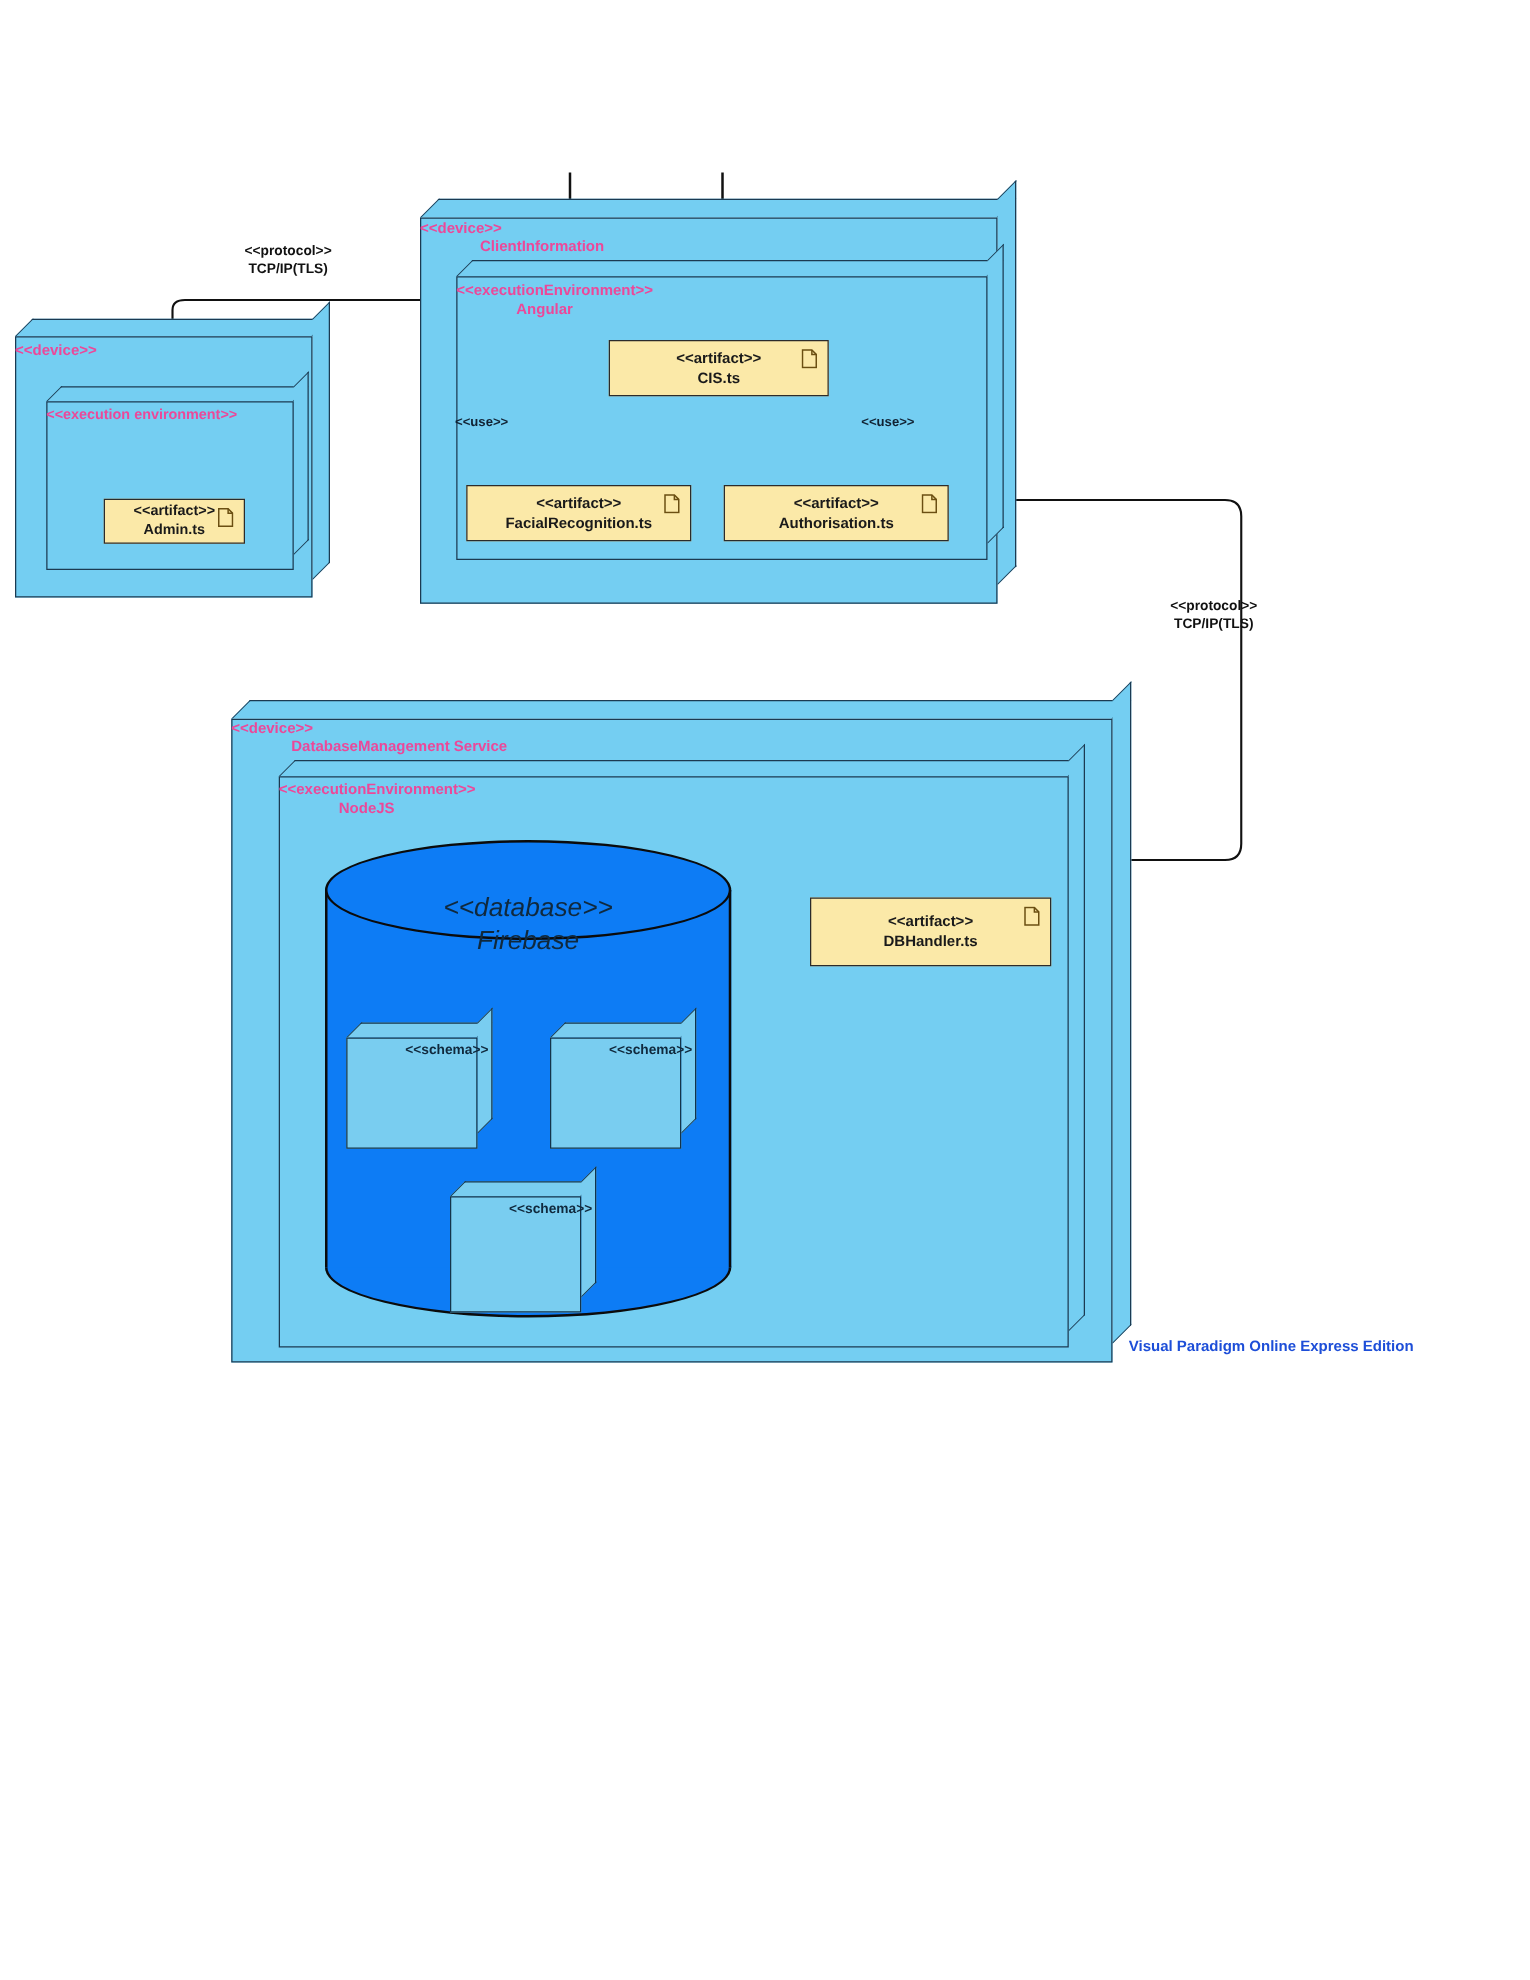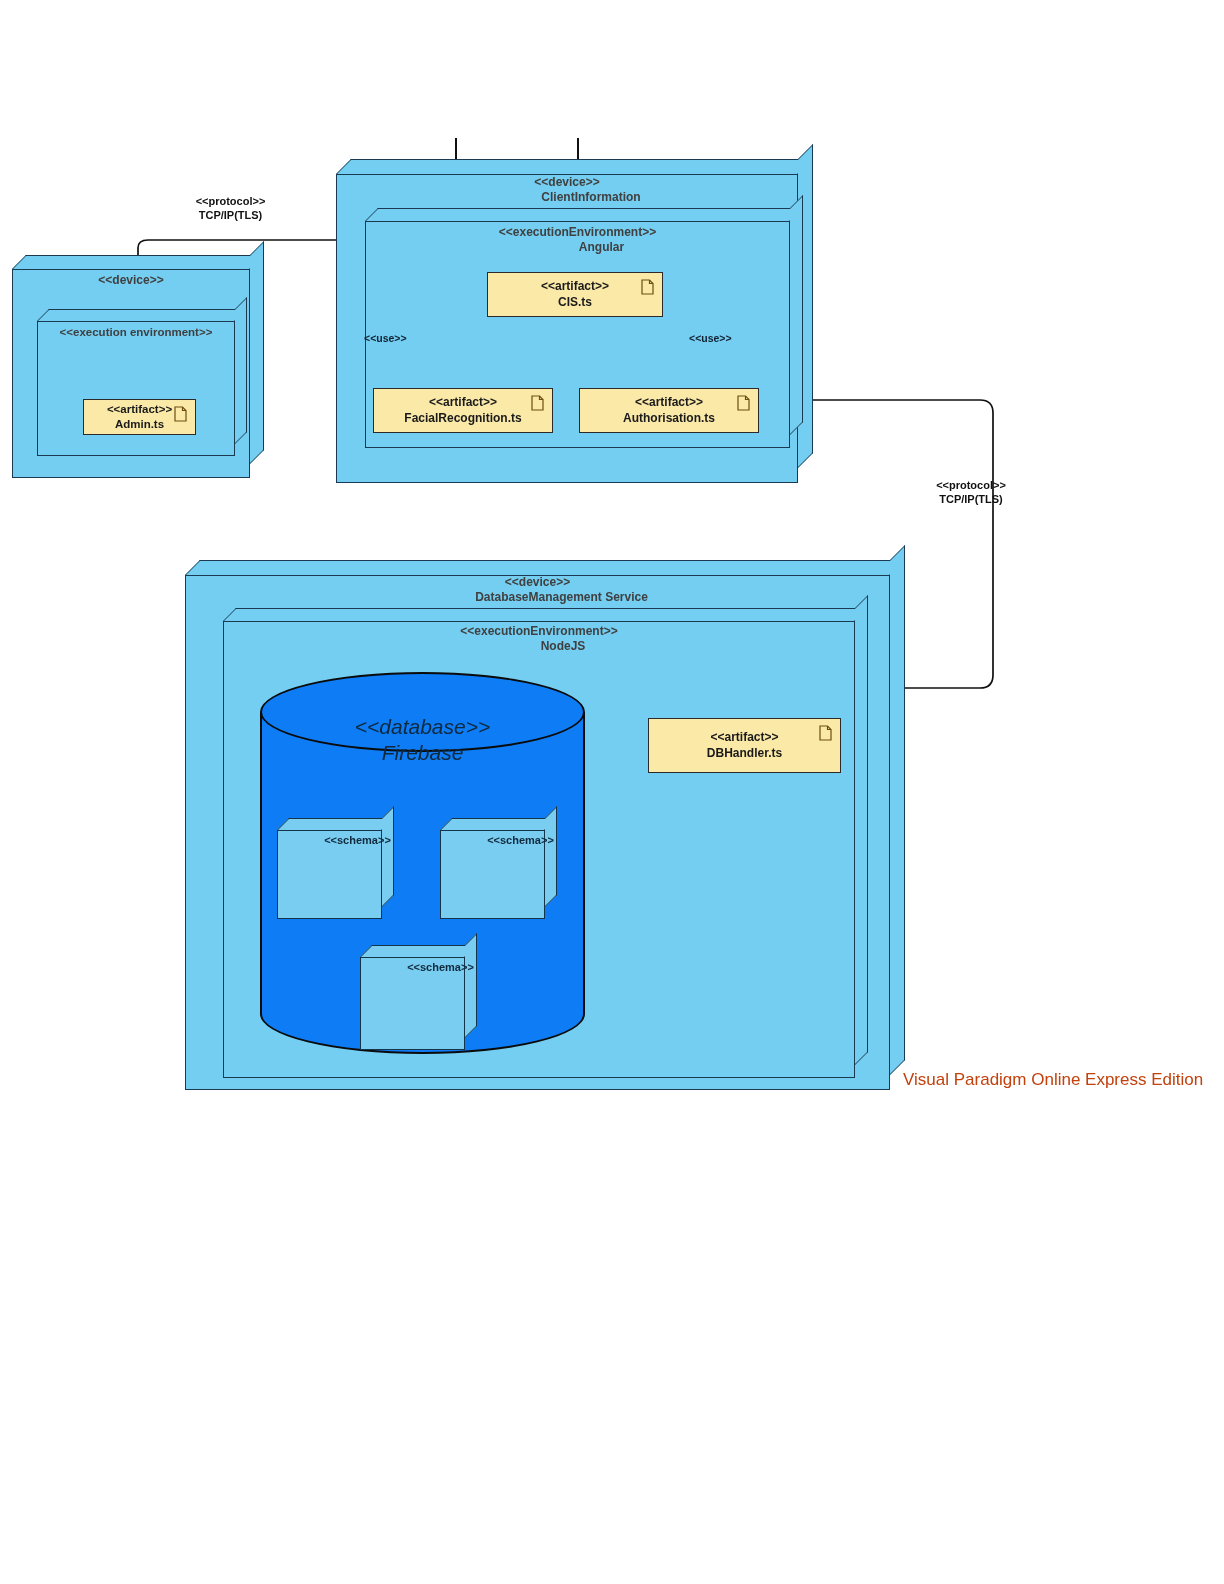--- a/index.html
+++ b/index.html
@@ -45,22 +45,22 @@
     position: absolute;
     background: #74CEF2;
     border: 1.6px solid #1b3a52;
     box-sizing: border-box;
   }
 
   .node-label {
     position: absolute;
     left: 0;
     width: 100%;
-    text-align: center;
-    color: #404040;
+    text-align: left;
+    color: #ec4899;
     font-weight: bold;
     line-height: 1.25;
     pointer-events: none;
   }
   .node-label .stereo { display: block; }
   .node-label .nm { display: block; margin-left: 48px; }
 
   
   .artifact {
     position: absolute;
@@ -149,23 +149,24 @@
   .use-label {
     position: absolute;
     color: #123;
     font-weight: bold;
     font-size: 10.5px;
     white-space: nowrap;
   }
 
   .watermark {
     position: absolute;
-    color: #c2410c;
-    font-size: 17px;
+    color: #1d4ed8;
+    font-size: 12px;
     white-space: nowrap;
+    font-weight: bold;
   }
 </style>
 </head>
 <body>
 
 <div id="canvas">
 
   <svg class="svg-layer" viewBox="0 0 1224 1584">
 
     <line x1="456" y1="138" x2="456" y2="160" stroke="#111" stroke-width="2"></line>

